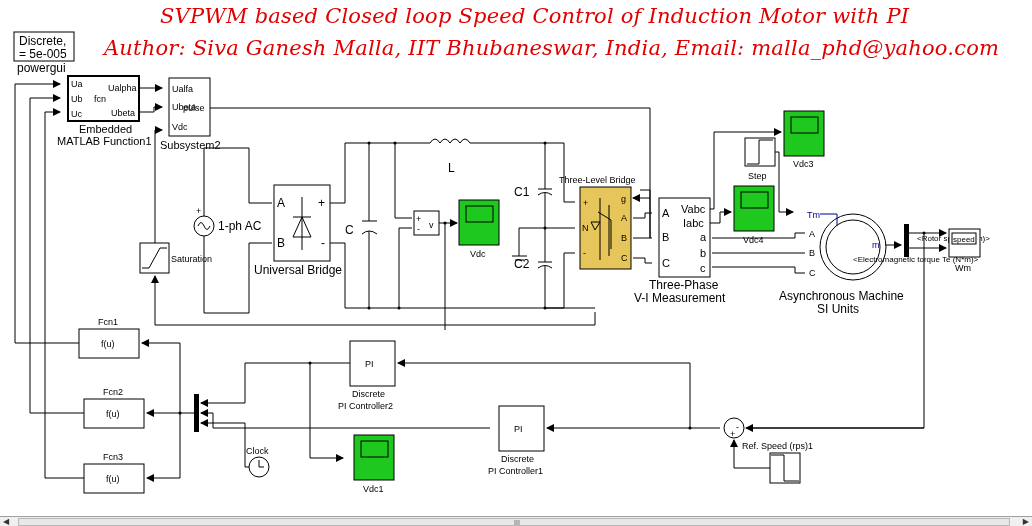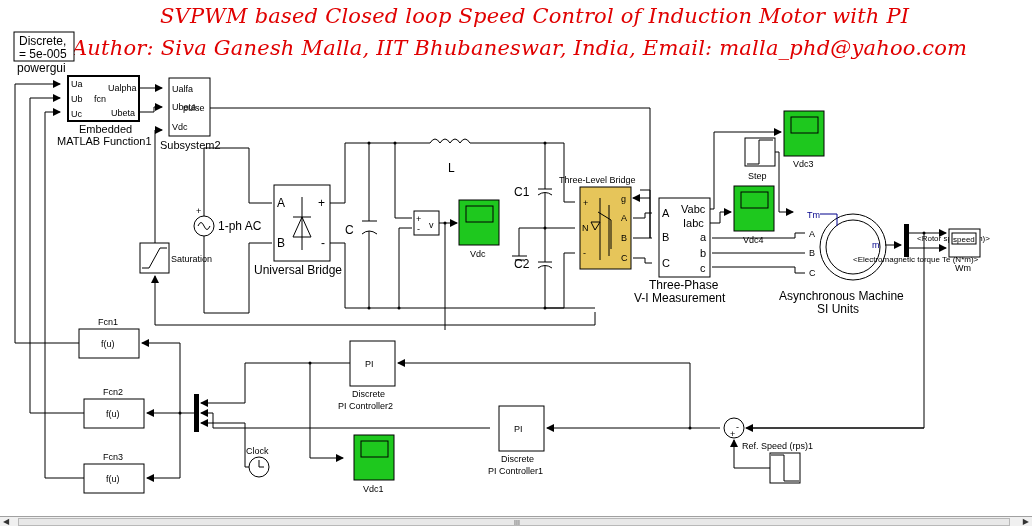--- a/index.html
+++ b/index.html
@@ -14,21 +14,21 @@
   .scope { fill:#1ec81e; stroke:#000; }
   .scrollbar { position:absolute; left:0; top:516px; width:1032px; height:10px; background:#f0f0f0; border-top:1px solid #a0a0a0; }
   .scroll-thumb { position:absolute; left:18px; top:1px; width:992px; height:8px; background:#e8e8e8; border:1px solid #b8b8b8; box-sizing:border-box; }
   .grip { position:absolute; left:50%; top:0; font-size:7px; color:#555; line-height:8px; }
   .scroll-arrow { position:absolute; top:0; font-size:8px; color:#333; line-height:10px; }
 </style>
 </head>
 <body>
 
 <div class="title" style="left:160px;top:4px;">SVPWM based  Closed loop Speed Control  of Induction Motor with PI</div>
-<div class="title" style="left:72px;top:36px;">Author: Siva Ganesh Malla, IIT Bhubaneswar, India, Email: malla_phd@yahoo.com</div>
+<div class="title" style="left:104px;top:36px;">Author: Siva Ganesh Malla, IIT Bhubaneswar, India, Email: malla_phd@yahoo.com</div>
 
 <svg width="1032" height="516" viewBox="0 0 1032 516">
   <defs>
     <marker id="arr" markerWidth="8" markerHeight="8" refX="7" refY="4" orient="auto" markerUnits="userSpaceOnUse">
       <path d="M0,0 L8,4 L0,8 Z" fill="#000"></path>
     </marker>
   </defs>
 
   <g>
     <rect x="14" y="32" width="60" height="29" class="blk"></rect>

